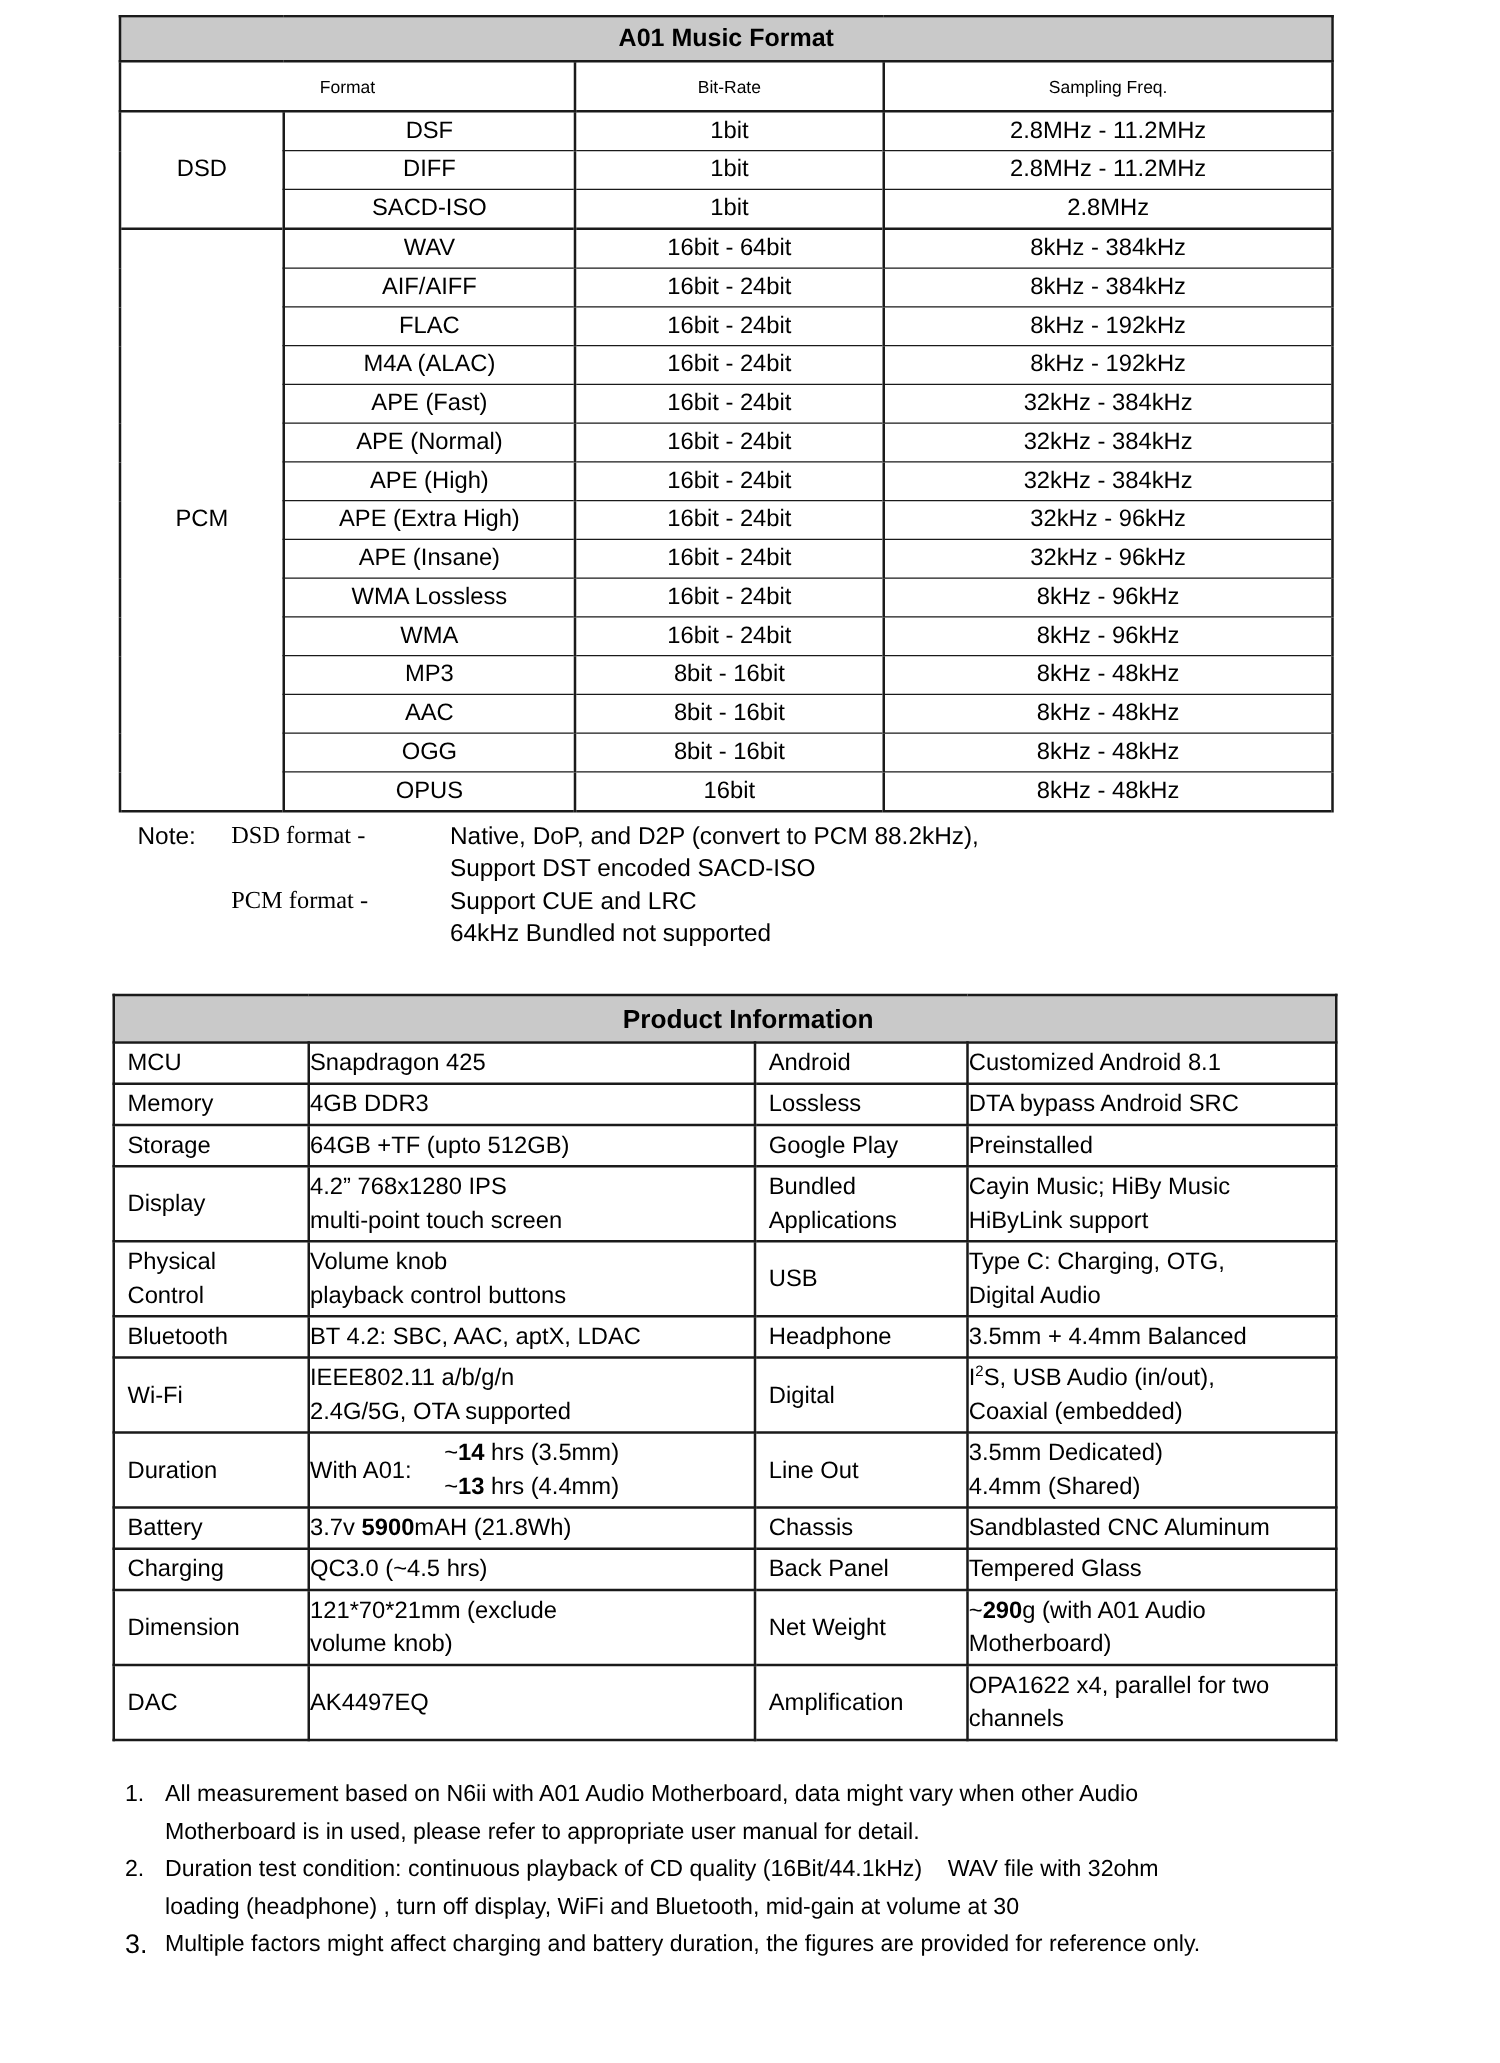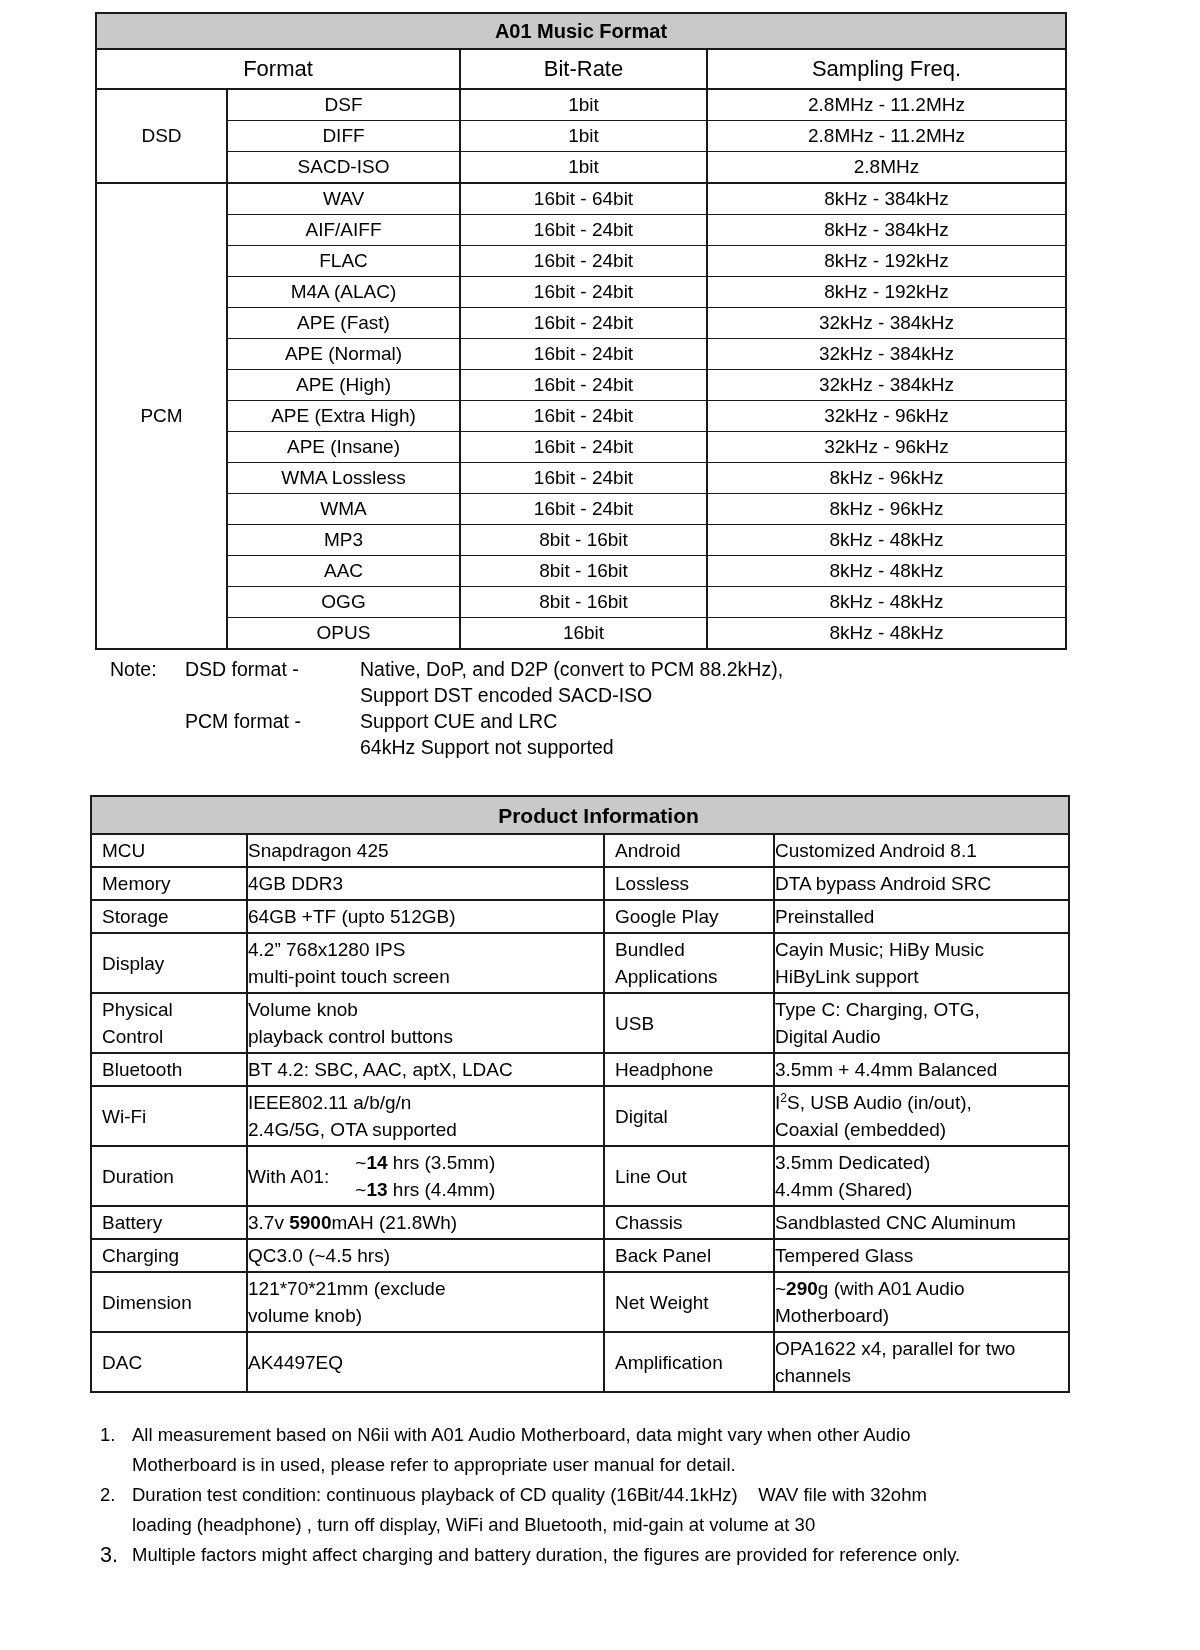--- a/index.html
+++ b/index.html
@@ -16,30 +16,30 @@
     font-size:19px; border:2px solid #1a1a1a;
   }
   .t1 td {
     border:1px solid #1a1a1a; border-left-width:2px; border-right-width:2px;
     height:30px; padding:0 10px;text-align:center;
   }
   .t1 tr.title-row td {
     background:#c9c9c9; font-weight:bold; text-align:center; font-size:20px;
     height:34px; border-width:2px;
   }
-  .t1 tr.head-row td { text-align:center; height:38px; border-width:2px; font-size:22px; }
+  .t1 tr.head-row td { text-align:center; height:38px; border-width:2px; font-size:14px; }
   .t1 td.group { text-align:center; }
   .t1 td.c { text-align:center; }
   .t1 tr.group-start td { border-top-width:2px; }
 
   
   .note { position:absolute; left:110px; top:656px; font-size:19.5px; line-height:26px; }
   .note .row { display:flex; }
   .note .n-label { width:75px; flex:none; }
-  .note .n-term { width:175px; flex:none; }
+  .note .n-term { width:175px; flex:none;font-family:Liberation Serif, serif; }
 
   
   .t2 {
     position:absolute; left:90px; top:795px; width:978px;
     font-size:19px; border:2px solid #1a1a1a;
   }
   .t2 td { border:2px solid #1a1a1a; padding:0 10px; line-height:27px; }
   .t2 tr.title-row td, .t2 tr.section-row td {
     background:#c9c9c9; font-weight:bold; text-align:center;padding-left:47px;
   }
@@ -188,21 +188,21 @@
     <span class="n-text">Support DST encoded SACD-ISO</span>
   </div>
   <div class="row">
     <span class="n-label"></span>
     <span class="n-term">PCM format -</span>
     <span class="n-text">Support CUE and LRC</span>
   </div>
   <div class="row">
     <span class="n-label"></span>
       <span class="n-term"></span>
-    <span class="n-text">64kHz Support not supported</span>
+    <span class="n-text">64kHz Bundled not supported</span>
   </div>
 </div>
 
 <table class="t2">
   <colgroup>
       <col style="width:156px">
       <col style="width:357px">
       <col style="width:170px">
       <col style="width:295px">
     </colgroup>

